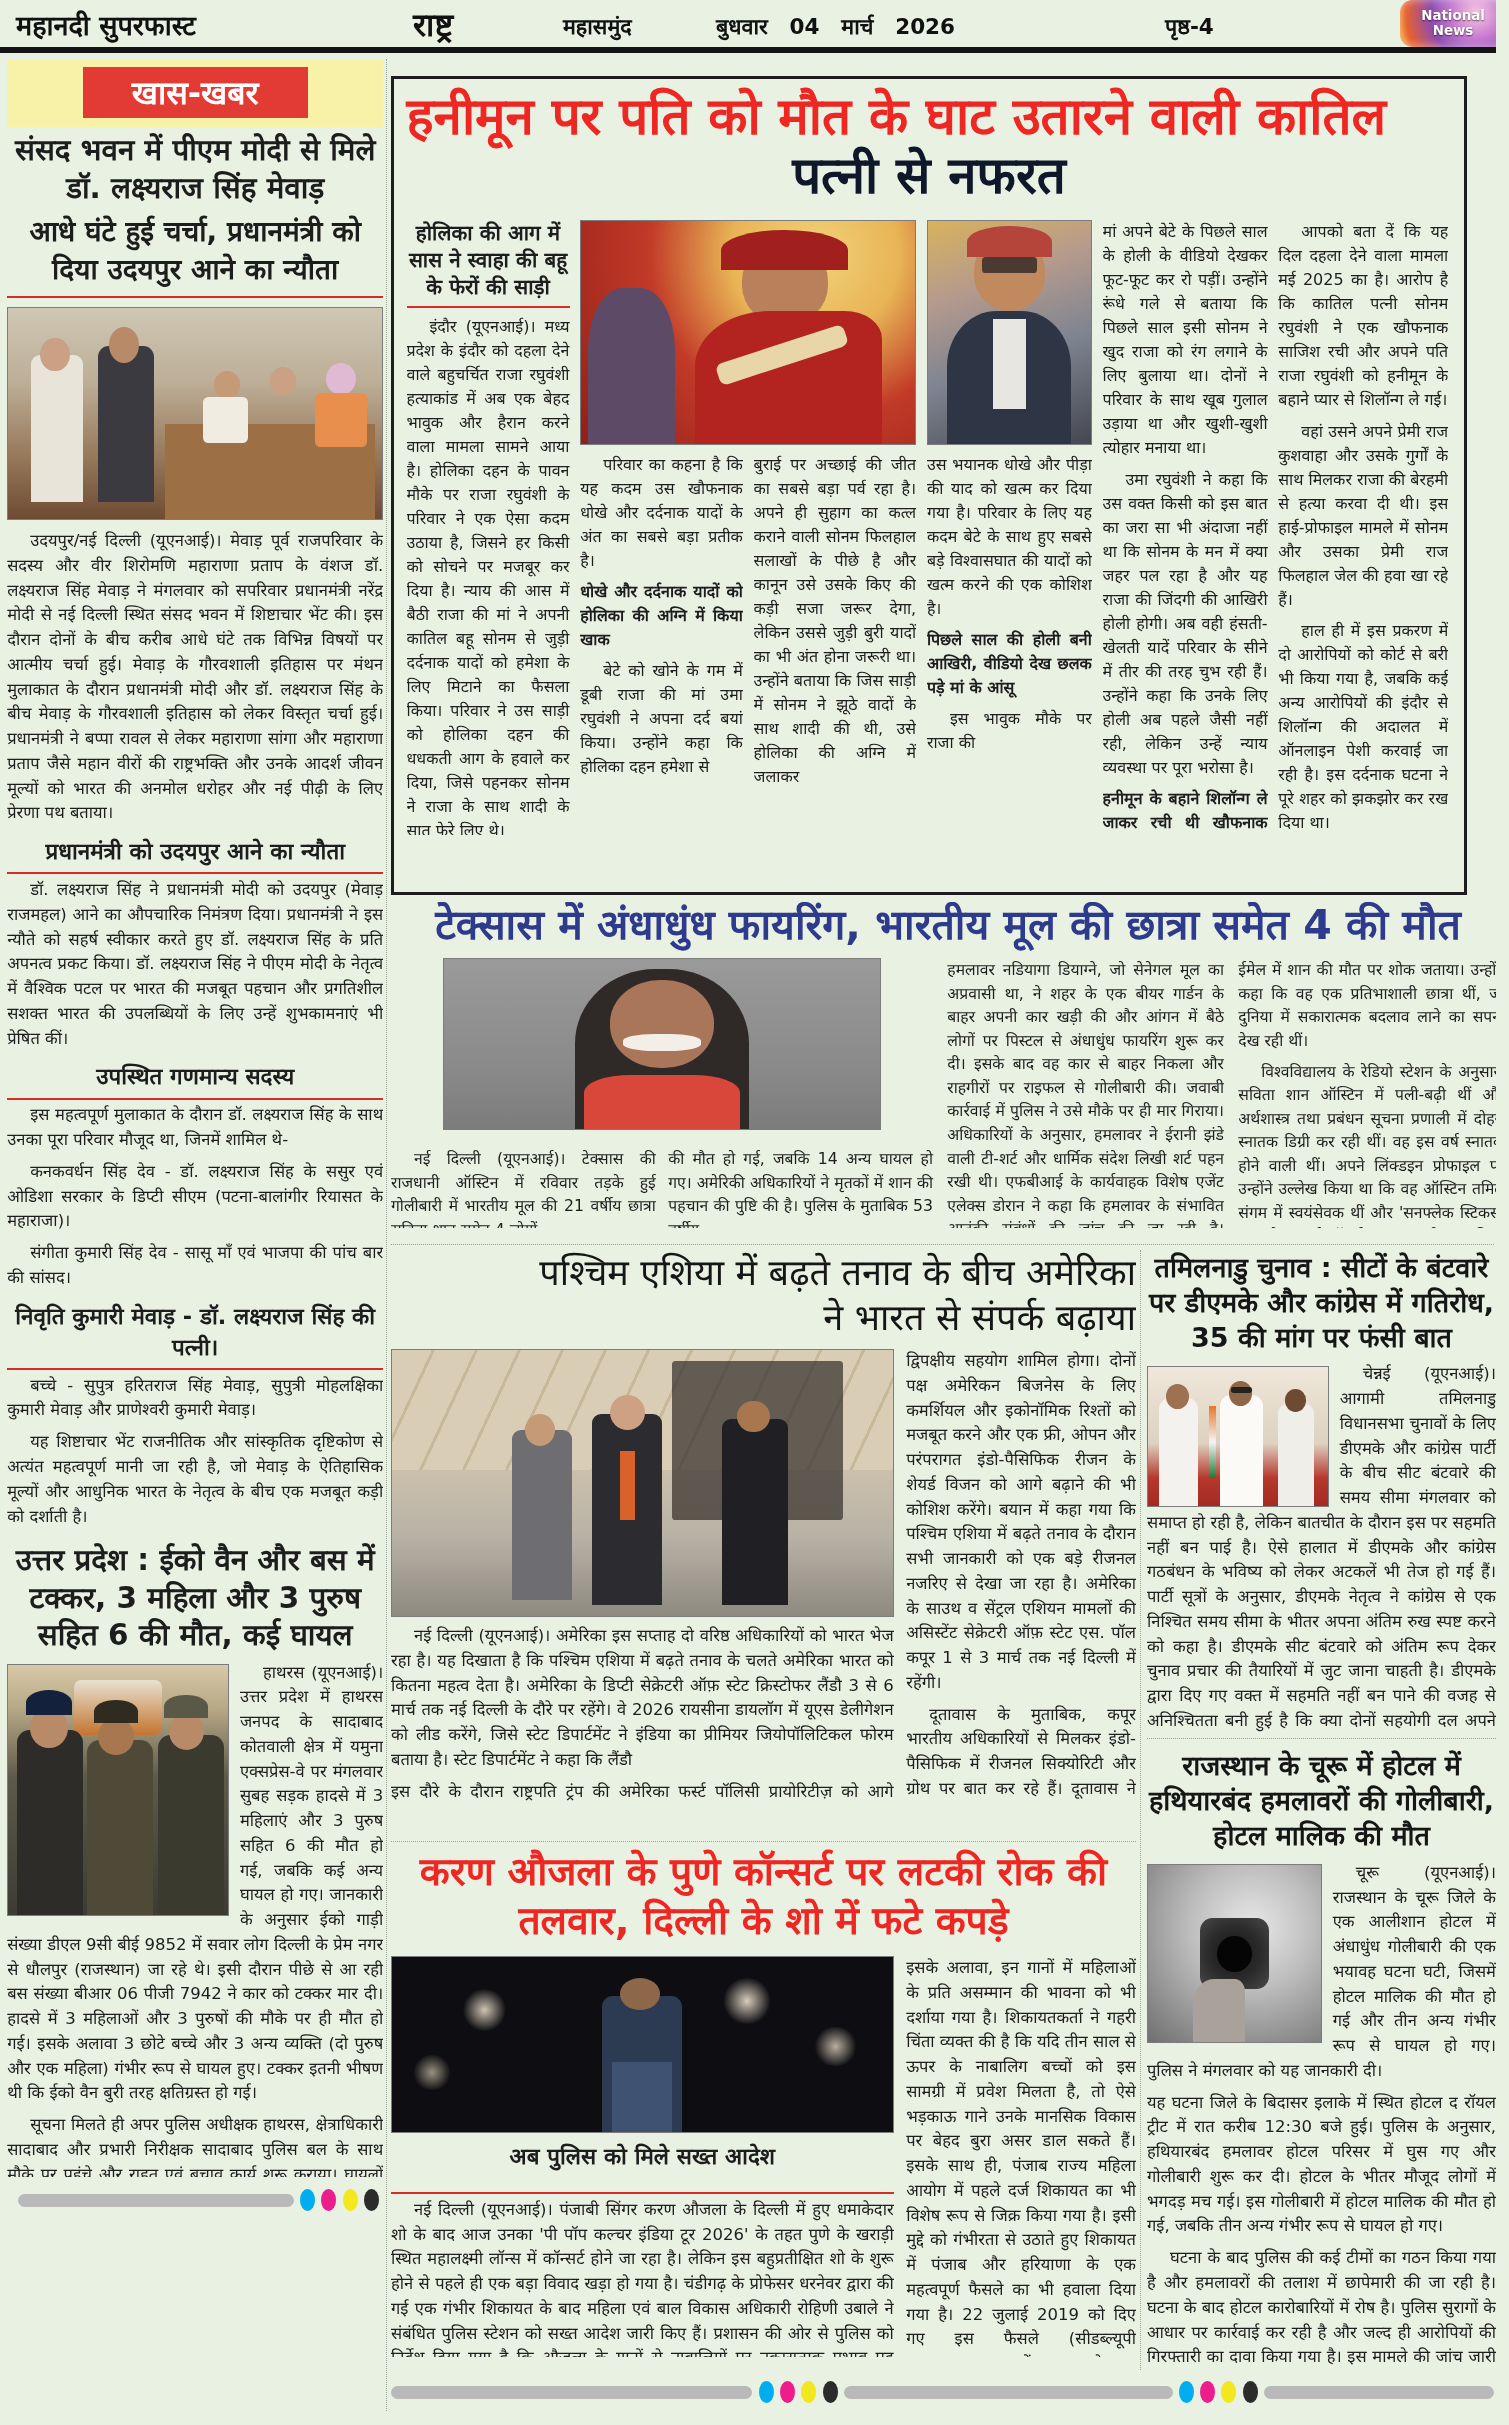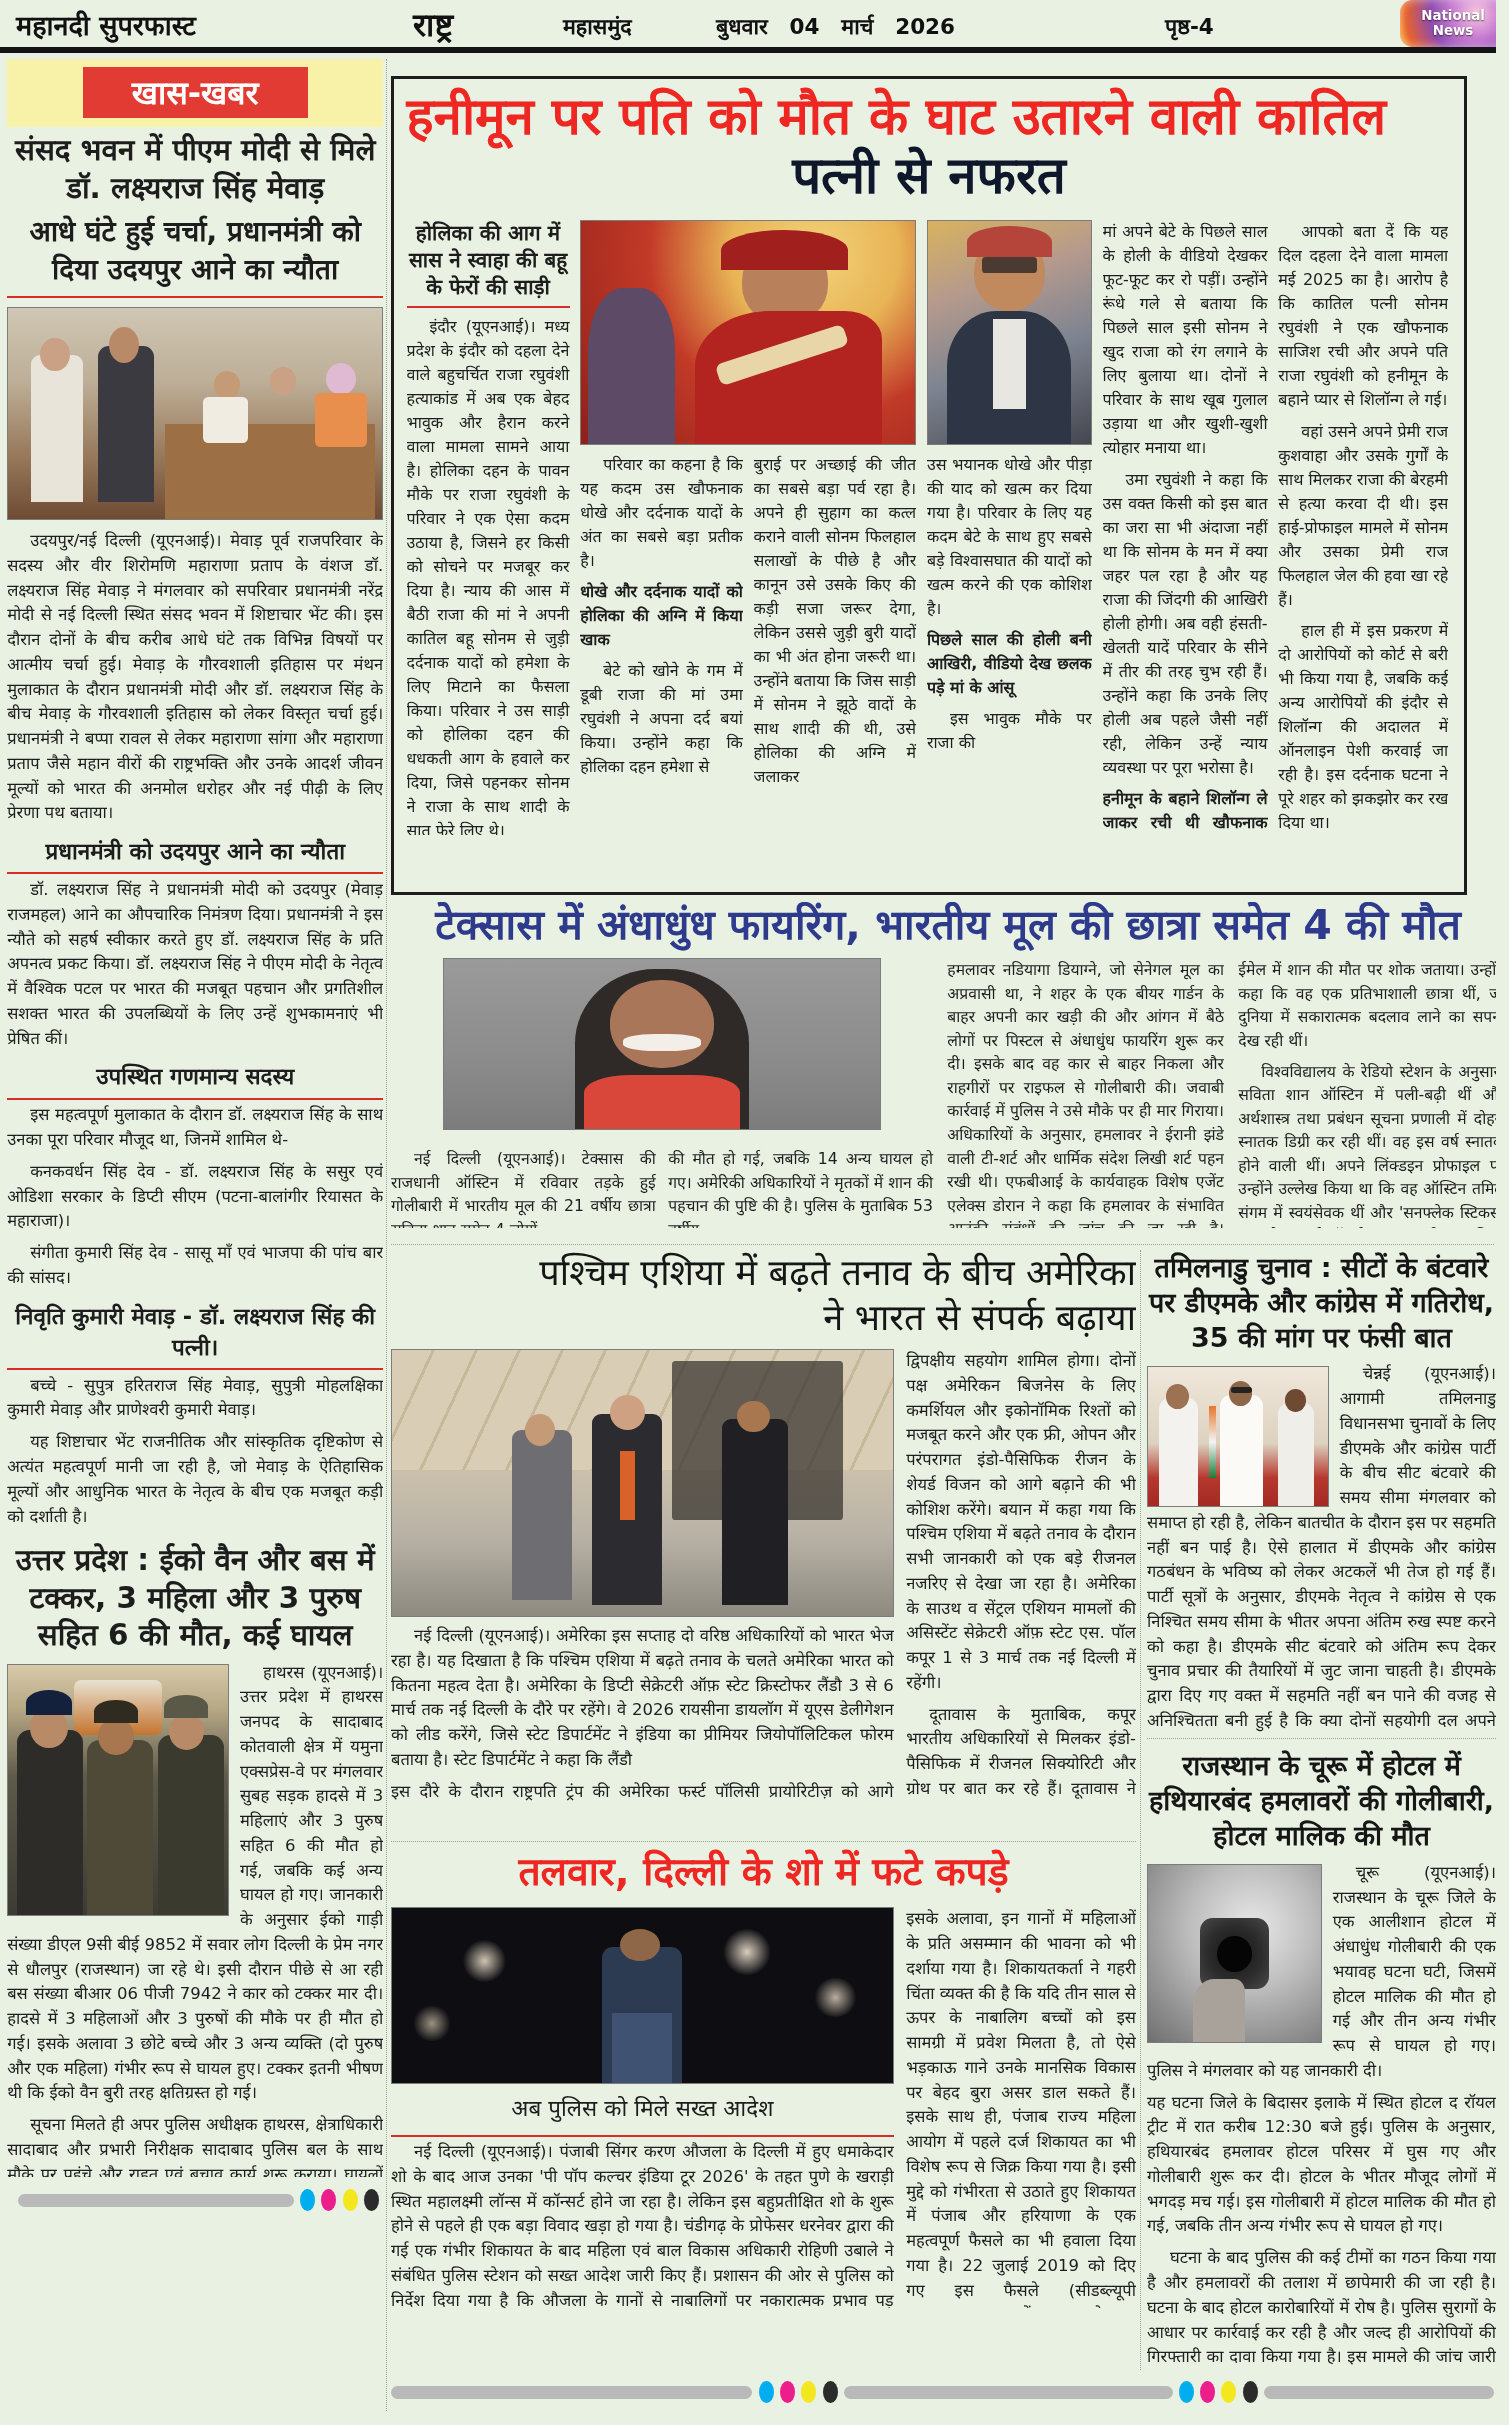--- a/index.html
+++ b/index.html
@@ -59,21 +59,21 @@
 
   
   .wa { position:absolute; left:391px; top:1250px; width:745px; height:583px; overflow:hidden; }
   .wa-h { font-size:36px; font-weight:normal; text-align:right; line-height:1.25; color:#161616; }
   .wa-row { display:flex; gap:12.5px; margin-top:9px; height:454px; overflow:hidden; }
 
   
   .au { position:absolute; left:391px; top:1848px; width:745px; height:527px; overflow:hidden; }
   .au-h { color:#ee2723; font-weight:bold; font-size:39px; text-align:center; line-height:1.25; }
   .au-row { display:flex; gap:12.5px; margin-top:10.7px; height:401px; overflow:hidden; }
-  .au-sub { font-size:22.4px; font-weight:normal; text-align:center; margin:7.2px 0 3.6px; padding-bottom:12px;
+  .au-sub { font-size:22.4px; font-weight:bold; text-align:center; margin:7.2px 0 3.6px; padding-bottom:21px;
             border-bottom:2.7px solid #d92c26; }
 
   
   .rcol { position:absolute; left:1147px; top:1250px; width:349px; }
   .r-h { font-size:27px; font-weight:bold; text-align:center; line-height:1.3; margin-bottom:7.2px; color:#161616; }
   .tn-art { height:483px; overflow:hidden; }
   .churu-art { height:617px; overflow:hidden; margin-top:14.3px; }
   .floatph { float:left; margin:3.6px 10.7px 3.6px 0; }
 
   
@@ -268,20 +268,21 @@
       <div style="width:230px;overflow:hidden;">
         <p class="body">द्विपक्षीय सहयोग शामिल होगा। दोनों पक्ष अमेरिकन बिजनेस के लिए कमर्शियल और इकोनॉमिक रिश्तों को मजबूत करने और एक फ्री, ओपन और परंपरागत इंडो-पैसिफिक रीजन के शेयर्ड विजन को आगे बढ़ाने की भी कोशिश करेंगे। बयान में कहा गया कि पश्चिम एशिया में बढ़ते तनाव के दौरान सभी जानकारी को एक बड़े रीजनल नजरिए से देखा जा रहा है। अमेरिका के साउथ व सेंट्रल एशियन मामलों की असिस्टेंट सेक्रेटरी ऑफ़ स्टेट एस. पॉल कपूर 1 से 3 मार्च तक नई दिल्ली में रहेंगी।</p>
         <p class="body indent">दूतावास के मुताबिक, कपूर भारतीय अधिकारियों से मिलकर इंडो-पैसिफिक में रीजनल सिक्योरिटी और ग्रोथ पर बात कर रहे हैं। दूतावास ने कहा कि उनका दौरा आपसी फ़ायदे वाले यूएस-इंडिया पार्टनरशिप को बढ़ाने की पहल पर बना है। रायसीना डायलॉग भारत का प्रमुख जियोपॉलिटिकल स्ट्रेटेजिक फ़ोरम बन गया है। यह हर साल पॉलिसी मेकर्स और सिक्योरिटी एक्सपर्ट्स को अट्रैक्ट करता है। अमेरिकी दिग्गजों की मौजूदगी इंडो-पैसिफिक कैलकुलेशंस में भारत का बढ़ता वजन दिखाती है। पिछले दस सालों में भारत-अमेरिका ने रणनीतिक सहयोग को बढ़ाया है। उन्होंने अहम समझौते किए हैं और इंडो-पैसिफिक में समन्वय बढ़ाया है।</p>
       </div>
     </div>
   </section>
 
   <div class="hdots" style="left:391px; top:1841px; width:745px;"></div>
 
   <section class="au">
+    <div class="au-h">करण औजला के पुणे कॉन्सर्ट पर लटकी रोक की</div>
     <div class="au-h">तलवार, दिल्ली के शो में फटे कपड़े</div>
     <div class="au-row">
       <div style="width:503px;overflow:hidden;">
         <div class="ph" style="width:100%;height:177px;background:#0e0e12;margin-bottom:3.6px;">
           <div class="shape" style="left:14%;top:18%;width:9%;height:24%;background:radial-gradient(circle,#cfc4b2 0%,rgba(20,20,24,0) 70%);border-radius:50%;"></div>
           <div class="shape" style="left:66%;top:12%;width:10%;height:26%;background:radial-gradient(circle,#d8cdbd 0%,rgba(20,20,24,0) 70%);border-radius:50%;"></div>
           <div class="shape" style="left:84%;top:40%;width:9%;height:22%;background:radial-gradient(circle,#b9ae9e 0%,rgba(20,20,24,0) 70%);border-radius:50%;"></div>
           <div class="shape" style="left:4%;top:56%;width:8%;height:20%;background:radial-gradient(circle,#9a9181 0%,rgba(20,20,24,0) 70%);border-radius:50%;"></div>
           <div class="shape" style="left:42%;top:22%;width:16%;height:78%;background:#2c3a52;border-radius:10.7px 10.7px 0 0;"></div>
           <div class="shape" style="left:45.5%;top:12%;width:8%;height:18%;background:#8d6748;border-radius:50%;"></div>

